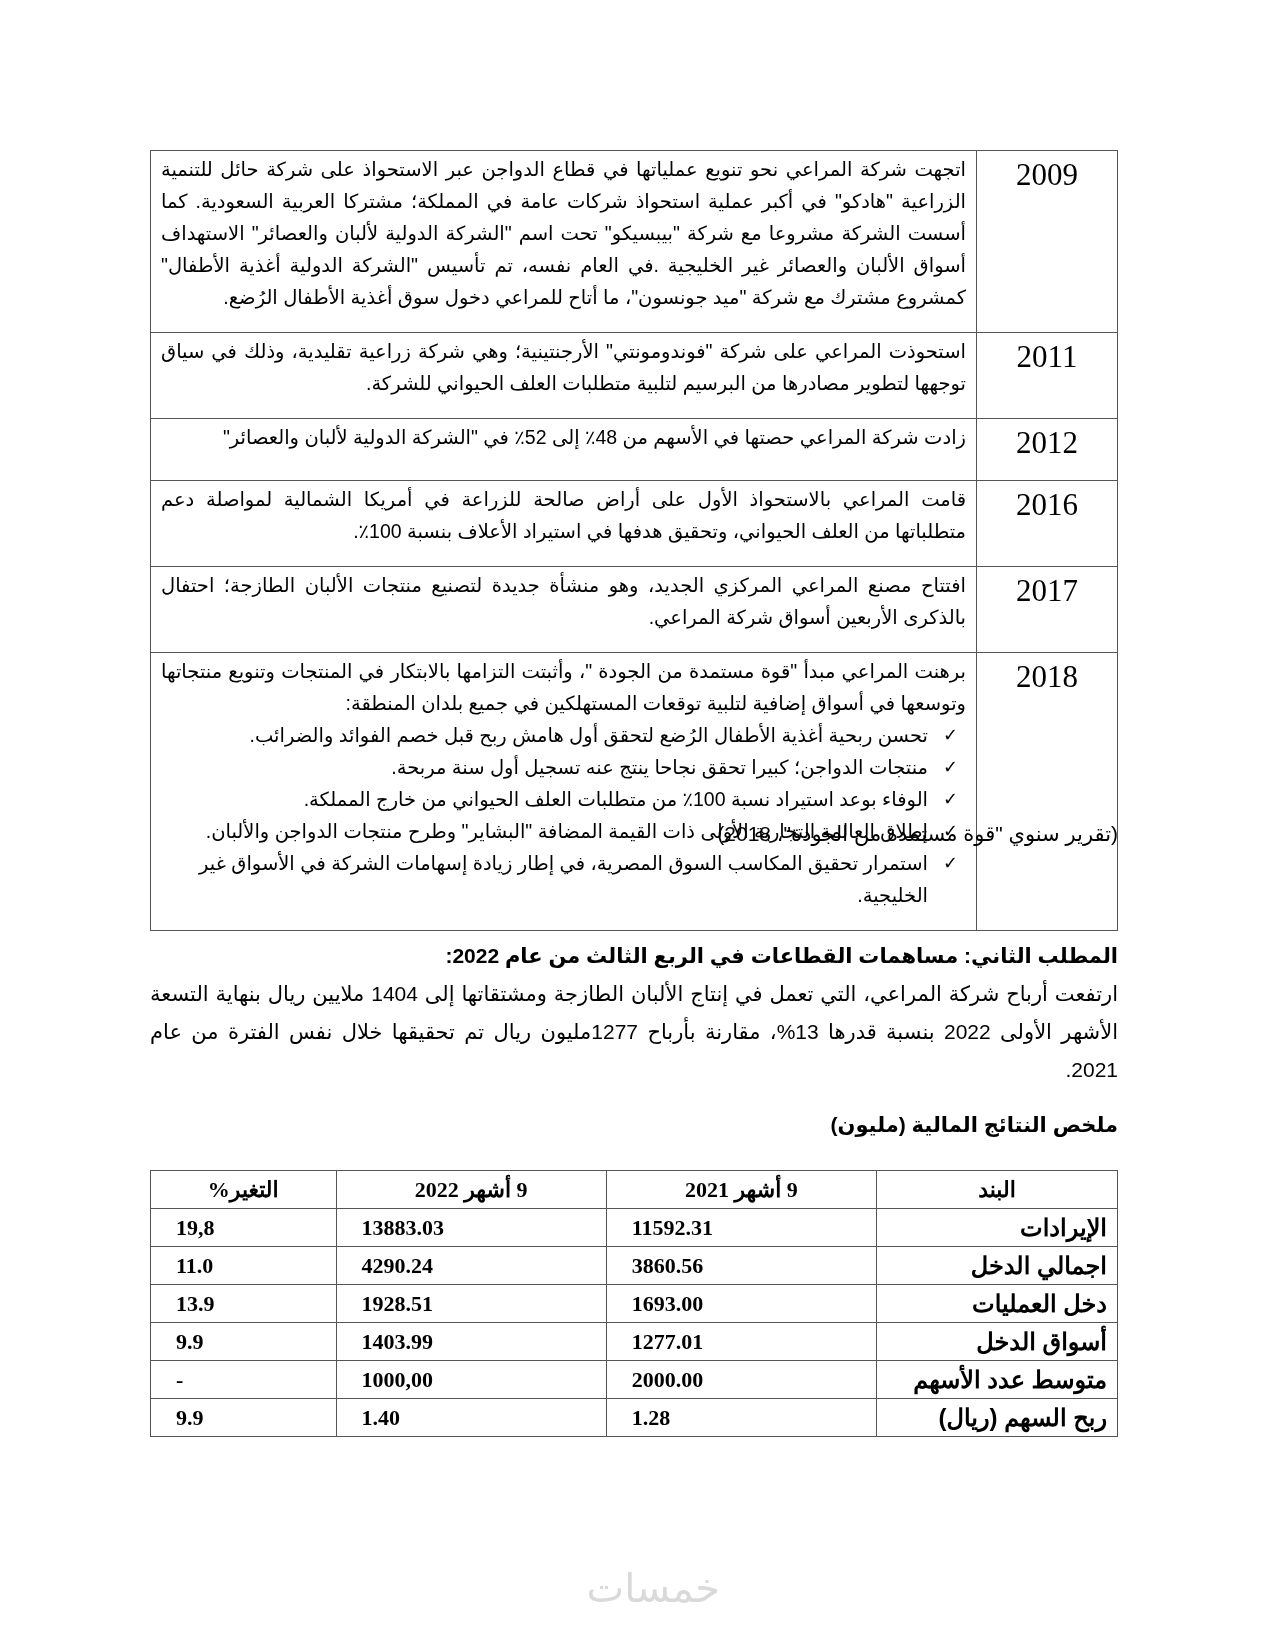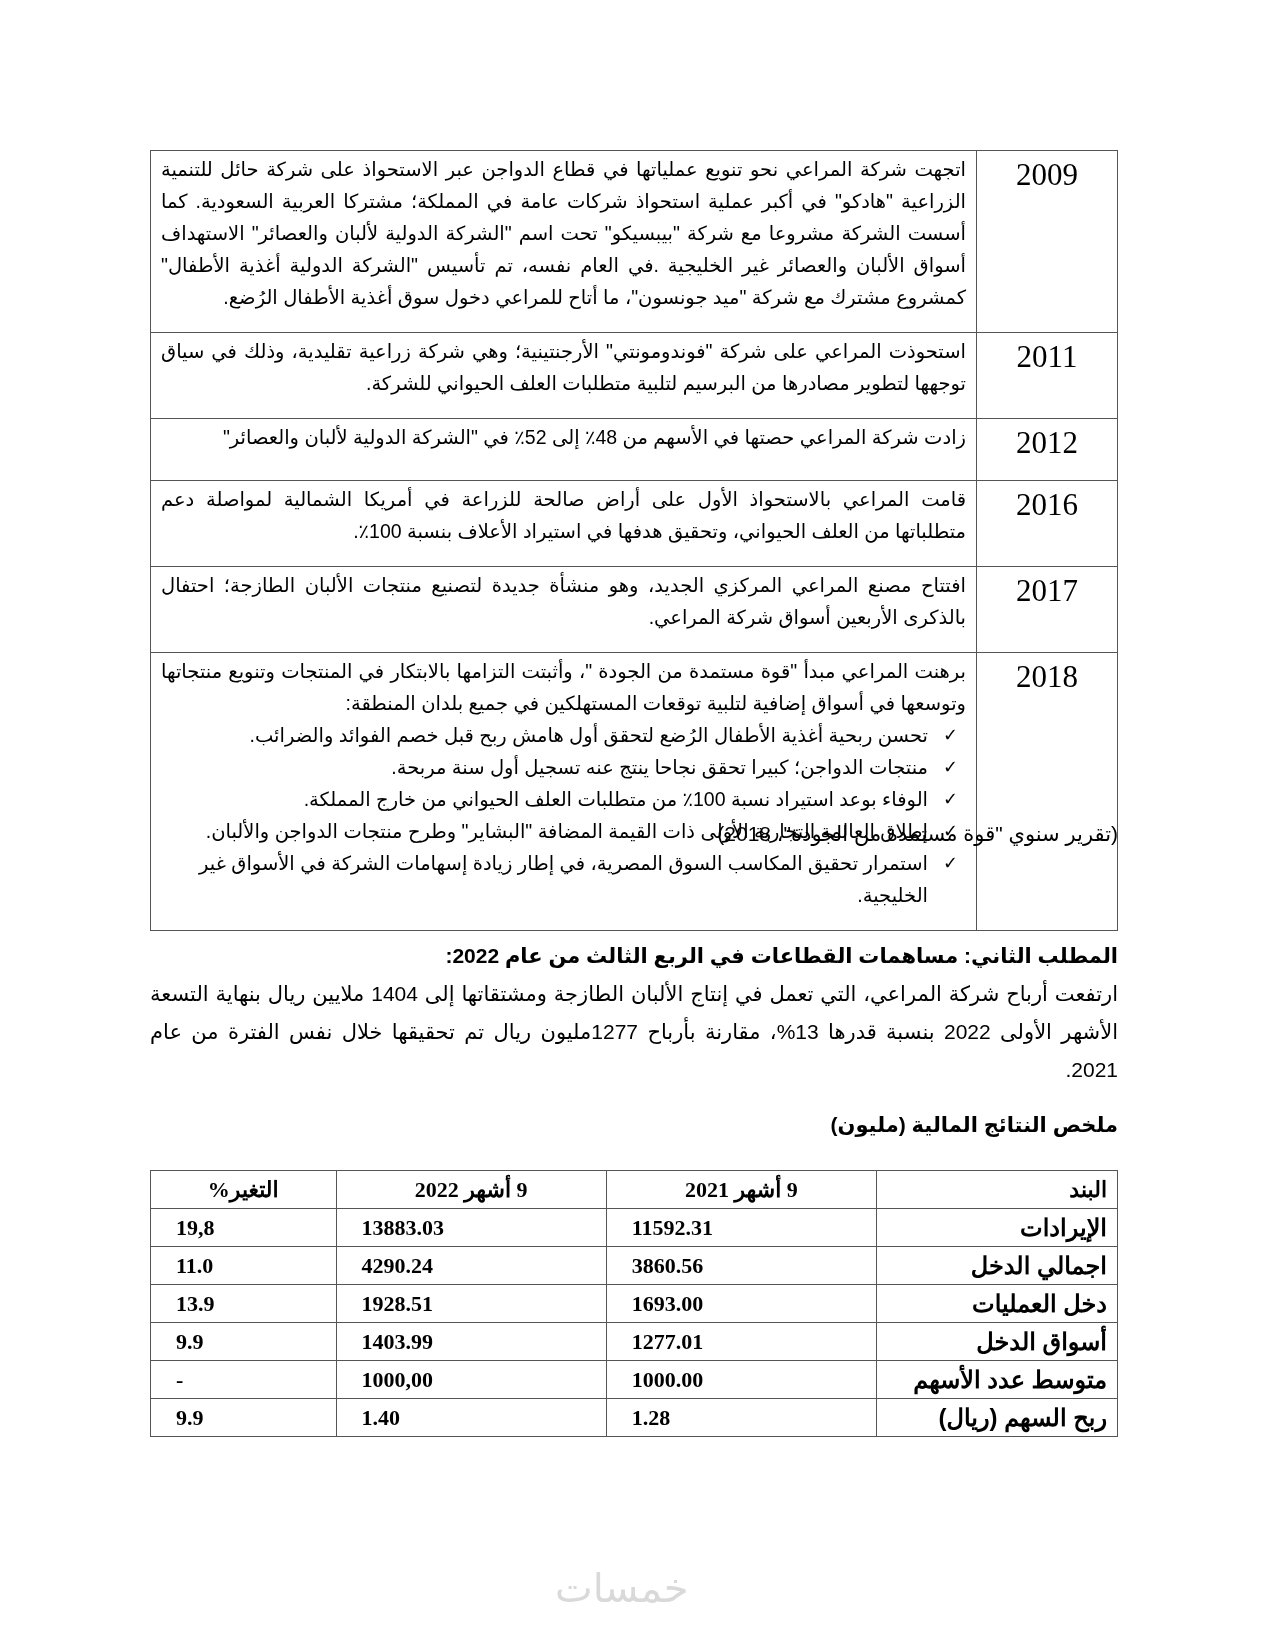--- a/index.html
+++ b/index.html
@@ -24,21 +24,21 @@
           font-family:"Liberation Sans","DejaVu Sans",sans-serif; font-size:21px;
           line-height:38px; text-align:justify; }
   .subheading { position:absolute; top:1113px; right:157px; direction:rtl; font-weight:bold;
                 font-family:"Liberation Sans","DejaVu Sans",sans-serif; font-size:21px; }
   #fin { position:absolute; left:150px; top:1170px; width:968px; direction:rtl; }
   #fin td, #fin th { border:1.5px solid #555; height:37px; padding:0 10px;
                      font-weight:bold; font-size:22px; font-family:"Liberation Serif",serif; }
   #fin th { font-weight:bold; text-align:center; }
   #fin td.lbl { font-family:Liberation Sans, sans-serif; font-size:24px; width:220px; }
   #fin td.num { text-align:left;padding-left:25px; }
-  .watermark { position:absolute; top:1565px; left:555px; width:165px; text-align:left;
+  .watermark { position:absolute; top:1565px; left:555px; width:165px; text-align:right;
                font-family:"DejaVu Sans",sans-serif; font-size:40px; color:#d9d9d9; direction:rtl; }
 </style>
 </head>
 <body>
 
 <div class="page">
 
   <table id="timeline">
     <tbody>
       <tr style="height:155px">
@@ -81,21 +81,21 @@
 
   <div class="heading">المطلب الثاني: مساهمات القطاعات في الربع الثالث من عام 2022:</div>
 
   <div class="para">ارتفعت أرباح شركة المراعي، التي تعمل في إنتاج الألبان الطازجة ومشتقاتها إلى 1404 ملايين ريال بنهاية التسعة الأشهر الأولى 2022 بنسبة قدرها 13%، مقارنة بأرباح 1277مليون ريال تم تحقيقها خلال نفس الفترة من عام 2021.</div>
 
   <div class="subheading">ملخص النتائج المالية (مليون)</div>
 
   <table id="fin">
     <thead>
       <tr>
-        <th style="text-align:right">البند</th>
+        <th style="text-align:center">البند</th>
         <th>9 أشهر 2021</th>
         <th>9 أشهر 2022</th>
         <th>التغير%</th>
       </tr>
     </thead>
     <tbody>
       <tr>
         <td class="lbl">الإيرادات</td>
         <td class="num">11592.31</td>
         <td class="num">13883.03</td>
@@ -114,21 +114,21 @@
         <td class="num">13.9</td>
       </tr>
       <tr>
         <td class="lbl">أسواق الدخل</td>
         <td class="num">1277.01</td>
         <td class="num">1403.99</td>
         <td class="num">9.9</td>
       </tr>
       <tr>
         <td class="lbl">متوسط عدد الأسهم</td>
-        <td class="num">1000.00</td>
+        <td class="num">2000.00</td>
         <td class="num">1000,00</td>
         <td class="num">-</td>
       </tr>
       <tr>
         <td class="lbl">ربح السهم (ريال)</td>
         <td class="num">1.28</td>
         <td class="num">1.40</td>
         <td class="num">9.9</td>
       </tr>
     </tbody>

